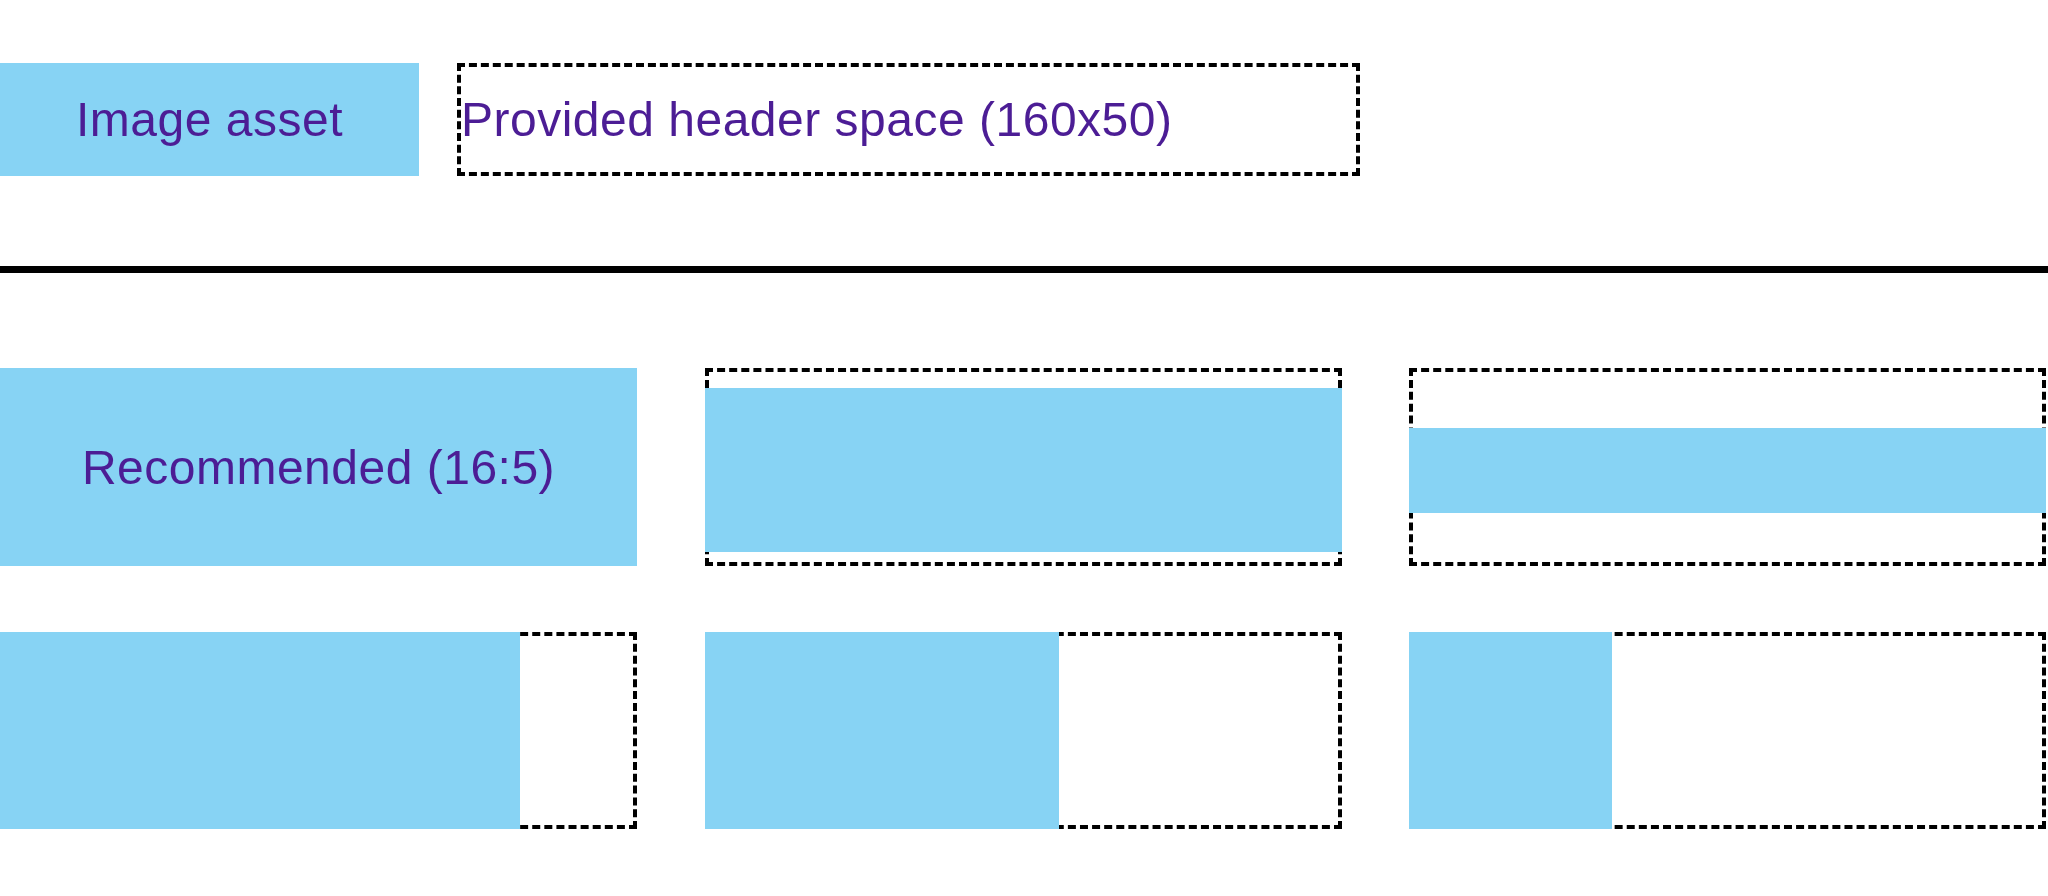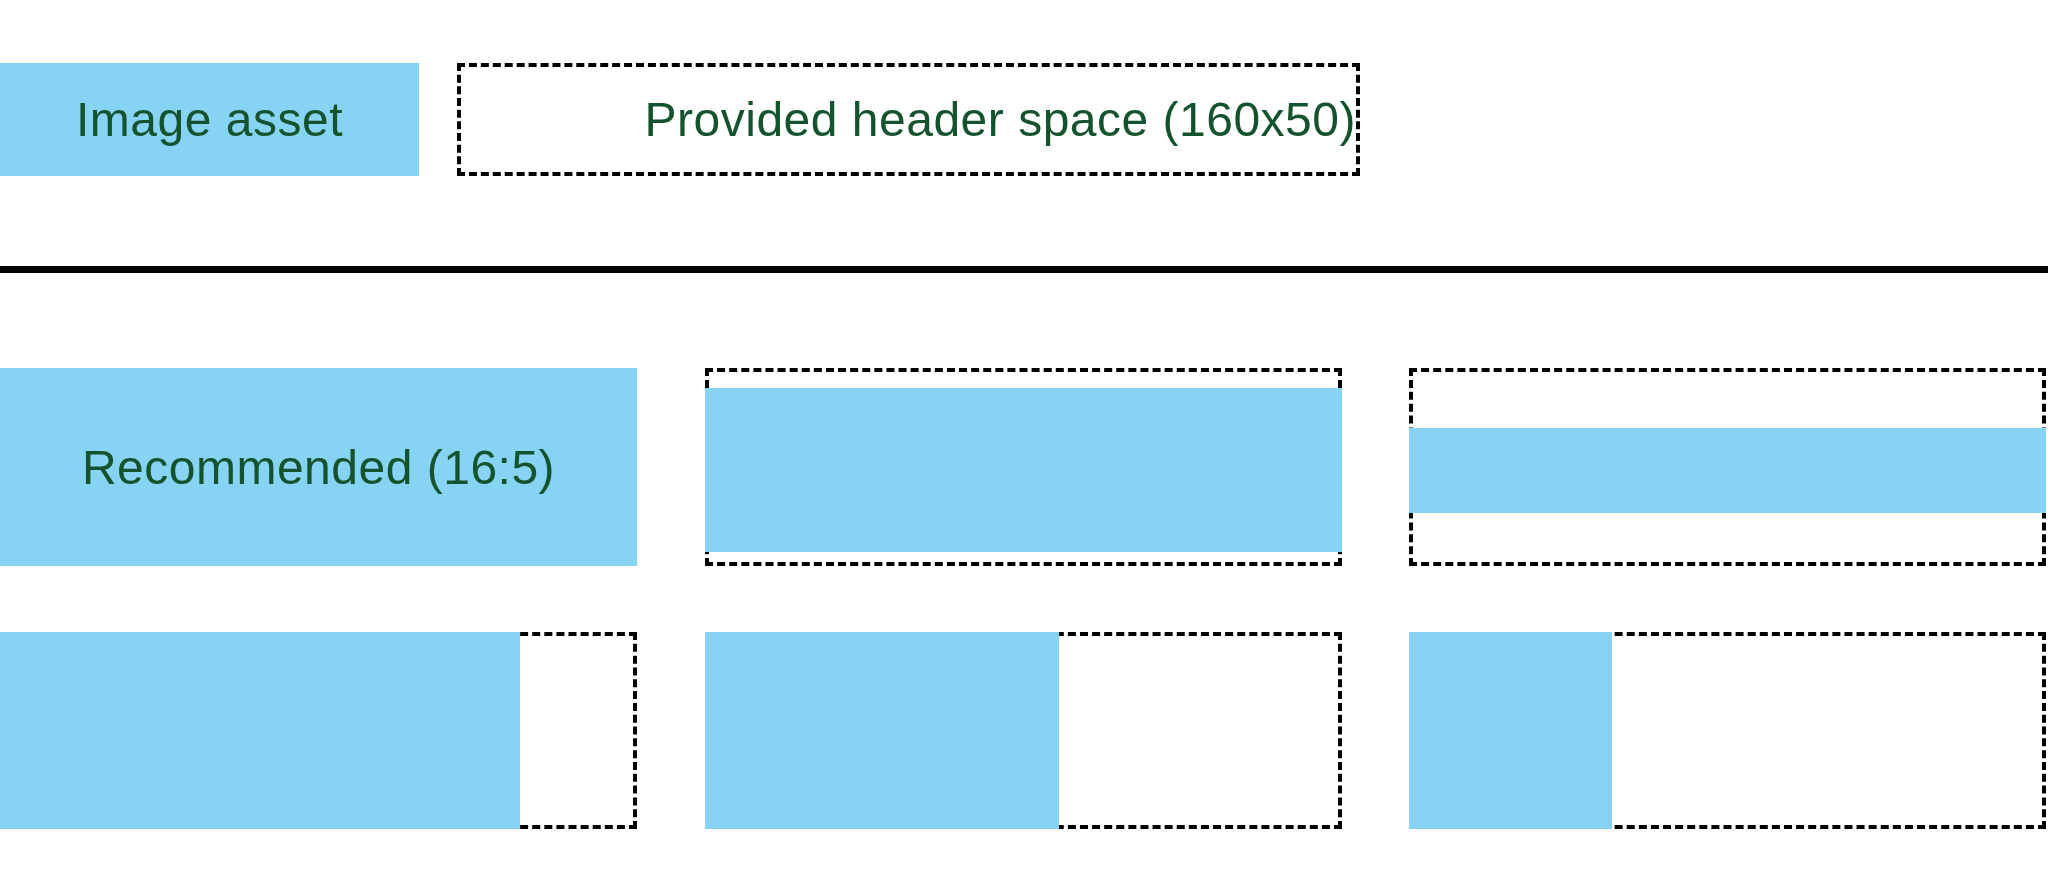--- a/index.html
+++ b/index.html
@@ -9,39 +9,39 @@
     height: 896px;
     background: #ffffff;
     overflow: hidden;
     font-family: "Liberation Sans", "DejaVu Sans", sans-serif;
     color: #000000;
   }
   .label-text {
     font-size: 48px;
     font-weight: 500;
     letter-spacing: 0.5px;
-    color: #14532d;
+    color: #4c1d95;
     white-space: nowrap;
   }
   
   .legend-asset {
     position: absolute;
     left: 0; top: 63px;
     width: 419px; height: 113px;
     background: var(--asset-blue, #87D3F4);
     display: flex; align-items: center; justify-content: center;
   }
   .legend-header {
     position: absolute;
     left: 457px; top: 63px;
     width: 903px; height: 113px;
     box-sizing: border-box;
     border: 4px dashed #000000;
     background: #ffffff;
-    display: flex; align-items: center; justify-content: flex-end;
+    display: flex; align-items: center; justify-content: flex-start;
   }
   
   .divider {
     position: absolute;
     left: 0; top: 266px;
     width: 2048px; height: 7px;
     background: #000000;
   }
   
   .tile {

